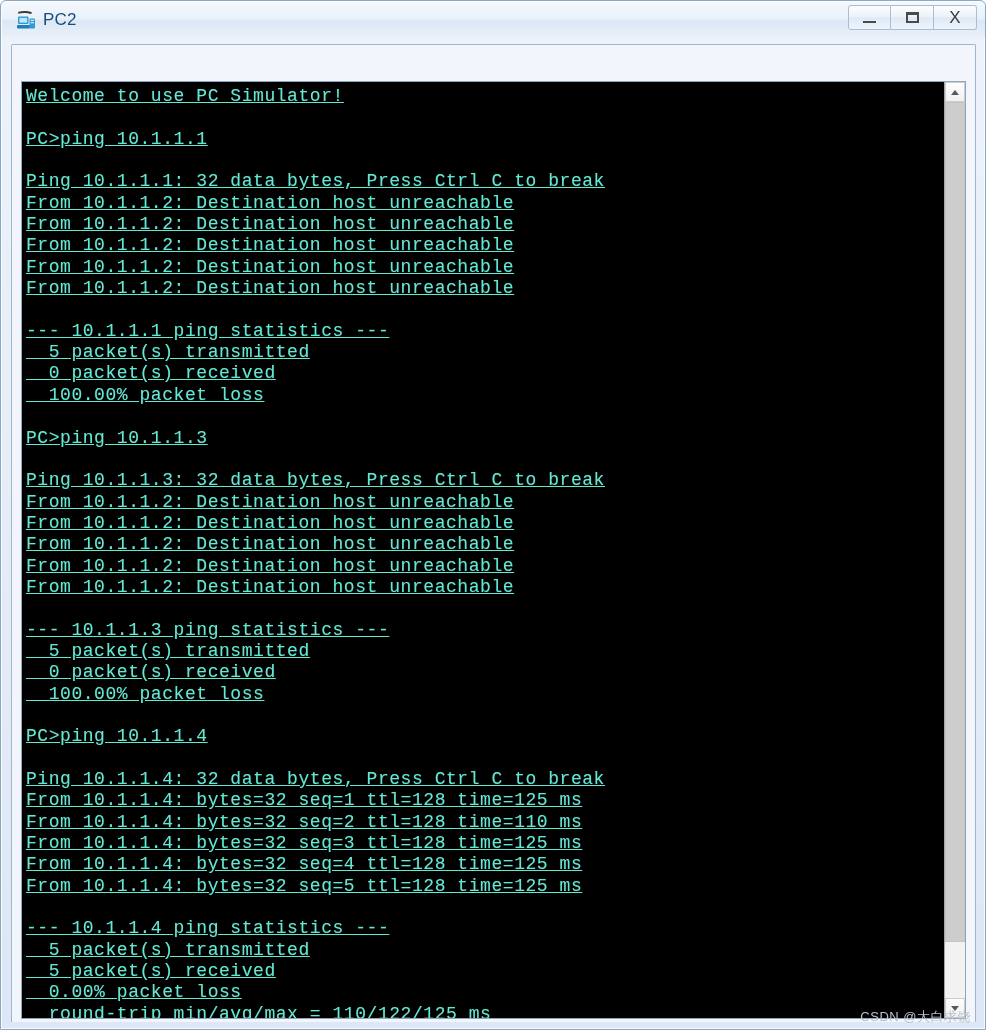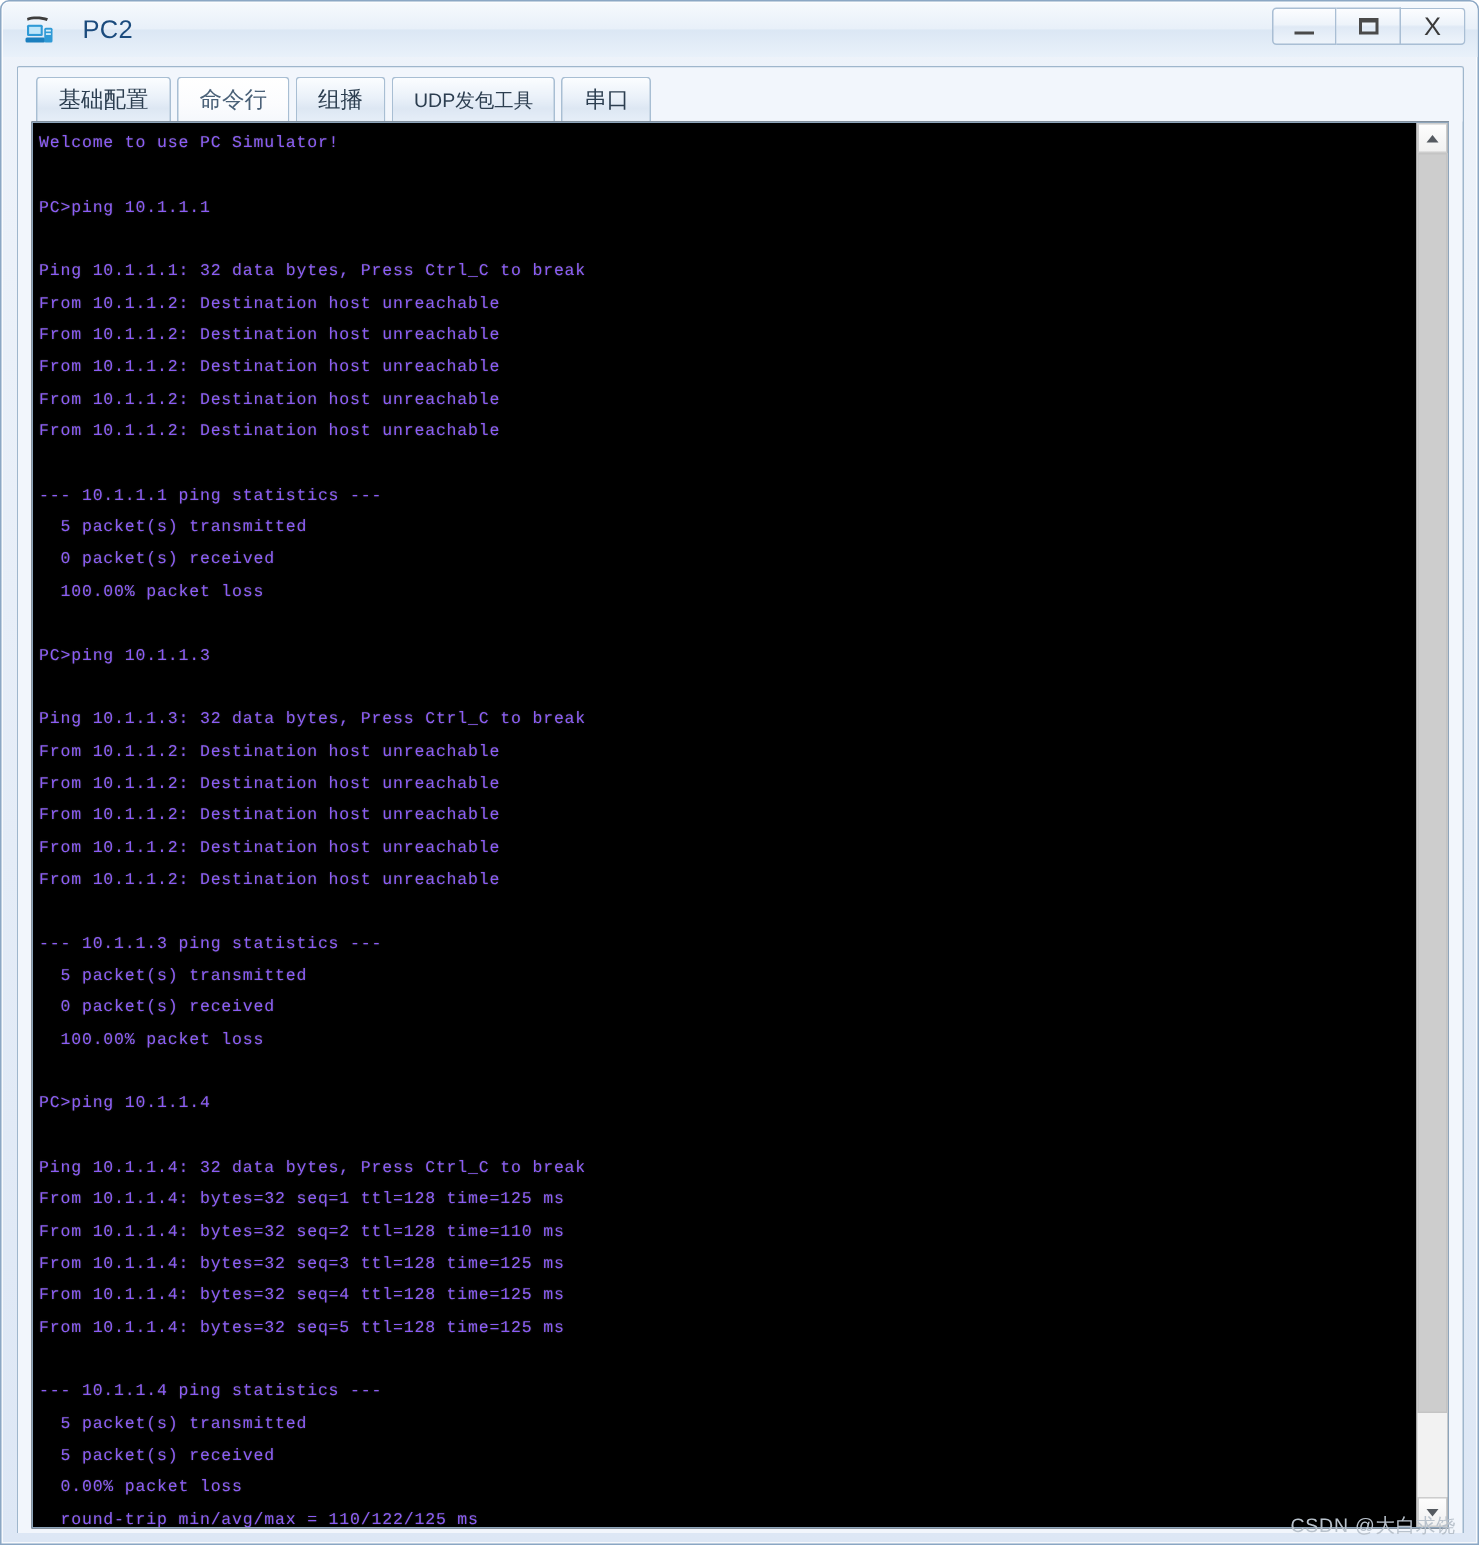--- a/index.html
+++ b/index.html
@@ -40,21 +40,21 @@
     background: linear-gradient(180deg,#f5f9fd 0%, #e8f0f9 48%, #dbe7f4 50%, #e9f1fa 100%);
   }
   #title-icon {
     margin-left: 13px;
     width: 22px; height: 22px;
     position: relative;
     flex: none;
   }
   #title-icon svg { display:block; }
   #title-text {
-    margin-left: 18px;
+    margin-left: 6px;
     font-size: 17px;
     color: #1b4b7d;
     letter-spacing: 0.2px;
     font-family: "Liberation Sans", sans-serif;
   }
 
   
   #window-buttons {
     position: absolute;
     right: 8px;
@@ -159,27 +159,28 @@
     flex: 1 1 auto;
     background: #000000;
     overflow: hidden;
     position: relative;
     padding: 4px 0 0 4px;
     box-sizing: border-box;
   }
   #terminal pre {
     margin: 0;
     padding: 0;
-    color: #8b5cf6;
+    color: #5eead4;
     font-family: "Liberation Mono", "DejaVu Sans Mono", monospace;
-    font-size: 11px;
+    font-size: 18px;
     line-height: 21.35px;
     letter-spacing: 0.55px;
     white-space: pre;
     text-shadow: 0 0 1px rgba(255,255,255,0.25);
+    text-decoration: underline;
   }
 
   
   #vscroll {
     flex: 0 0 21px;
     width: 21px;
     background: #f0f0f0;
     border-left: 1px solid #a6a6a6;
     position: relative;
     box-sizing: border-box;
@@ -262,37 +263,20 @@
         <span class="glyph-max"></span>
       </div>
       <div class="win-btn">
         <span class="glyph-close">X</span>
       </div>
     </div>
   </div>
 
   <div id="client-area">
 
-    <div id="tab-strip">
-      <div class="tab">
-        <span>基础配置</span>
-      </div>
-      <div class="tab active">
-        <span>命令行</span>
-      </div>
-      <div class="tab">
-        <span>组播</span>
-      </div>
-      <div class="tab tab-small">
-        <span>UDP发包工具</span>
-      </div>
-      <div class="tab">
-        <span>串口</span>
-      </div>
-    </div>
 
     <div id="terminal-wrap">
 
       <div id="terminal">
         <pre>Welcome to use PC Simulator!
 
 PC&gt;ping 10.1.1.1
 
 Ping 10.1.1.1: 32 data bytes, Press Ctrl_C to break
 From 10.1.1.2: Destination host unreachable

